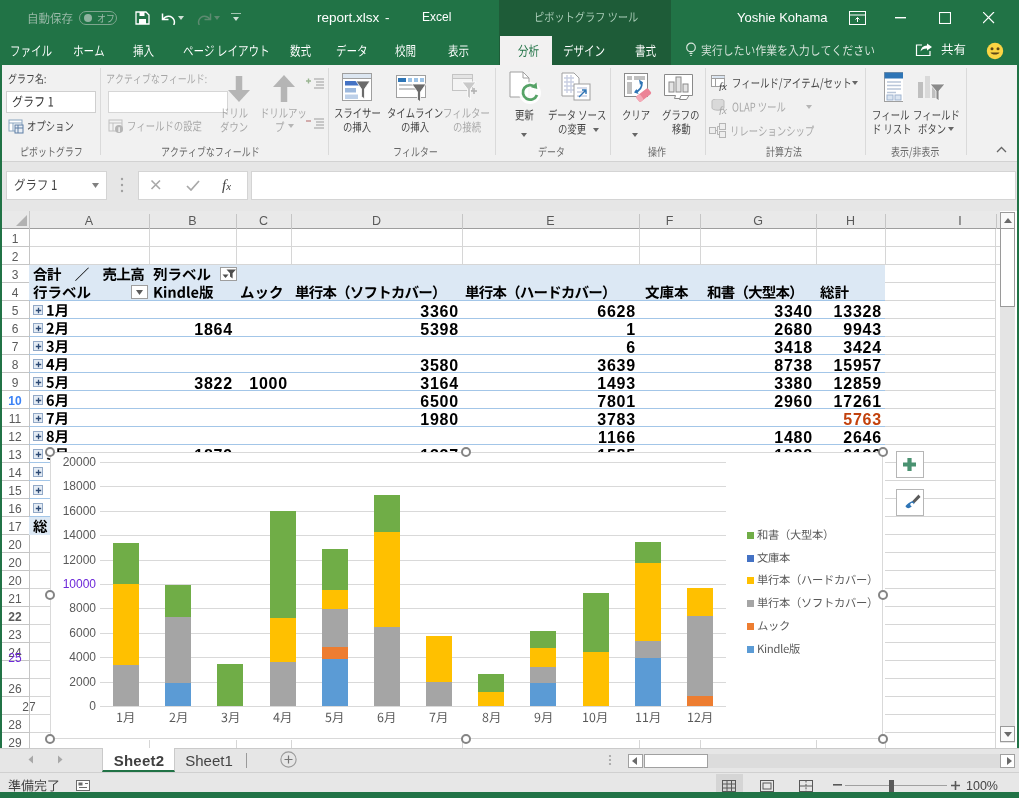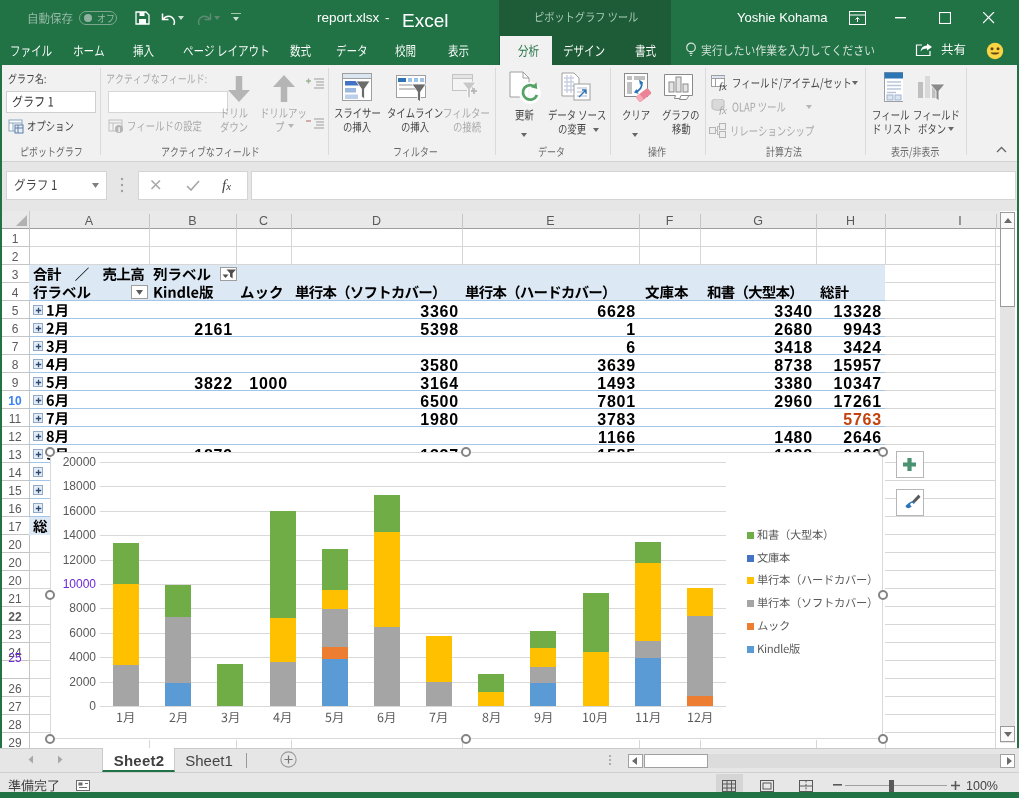--- a/index.html
+++ b/index.html
@@ -37,21 +37,21 @@
     </svg>
     <svg style="position:absolute;left:214px;top:16px;" width="7" height="5" viewBox="0 0 7 5">
       <path d="M0 0h6l-3 4z" fill="#5d8a70"></path>
     </svg>
     <svg style="position:absolute;left:231px;top:13px;" width="10" height="10" viewBox="0 0 10 10">
       <path d="M0 0h10" stroke="#cfe0d6" stroke-width="1.5"></path>
       <path d="M2 4h6l-3 4z" fill="#cfe0d6"></path>
     </svg>
     <div style="position:absolute;left:317px;top:11px;font-size:13.5px;color:#fff;font-weight:normal;line-height:1;white-space:pre;">report.xlsx</div>
     <div style="position:absolute;left:385px;top:11px;font-size:13.5px;color:#fff;font-weight:normal;line-height:1;white-space:pre;">-</div>
-    <div style="position:absolute;left:402px;top:11px;font-size:19px;color:#fff;font-weight:normal;line-height:1;white-space:pre;">Excel</div>
+    <div style="position:absolute;left:422px;top:11px;font-size:12px;color:#fff;font-weight:normal;line-height:1;white-space:pre;">Excel</div>
     <div style="position:absolute;left:533.9px;top:11.0px;line-height:0"><svg width="104.3" height="15.0" style="overflow:visible">
         <g fill="#aecfbb" transform="translate(0,10.56) scale(0.010200,0.012000)">
           <use href="#g6" x="0"></use>
           <use href="#g7" x="1000"></use>
           <use href="#g8" x="2000"></use>
           <use href="#g9" x="3000"></use>
           <use href="#g10" x="4000"></use>
           <use href="#g11" x="5000"></use>
           <use href="#g5" x="6000"></use>
           <use href="#g12" x="7224"></use>
@@ -757,21 +757,21 @@
     <div style="position:absolute;left:15px;transform:translateX(-50%);top:611px;font-size:12px;color:#5a5a5a;font-weight:bold;line-height:1;white-space:pre;">22</div>
     <div style="position:absolute;left:0px;top:642px;width:29px;height:1px;background:#c5c5c5"></div>
     <div style="position:absolute;left:15px;transform:translateX(-50%);top:629px;font-size:12px;color:#5a5a5a;font-weight:normal;line-height:1;white-space:pre;">23</div>
     <div style="position:absolute;left:0px;top:660px;width:29px;height:1px;background:#c5c5c5"></div>
     <div style="position:absolute;left:15px;transform:translateX(-50%);top:647px;font-size:12px;color:#5a5a5a;font-weight:normal;line-height:1;white-space:pre;">24</div>
     <div style="position:absolute;left:0px;top:678px;width:29px;height:1px;background:#c5c5c5"></div>
     <div style="position:absolute;left:15px;transform:translateX(-50%);top:652px;font-size:12px;color:#6d28d9;font-weight:normal;line-height:1;white-space:pre;">25</div>
     <div style="position:absolute;left:0px;top:696px;width:29px;height:1px;background:#c5c5c5"></div>
     <div style="position:absolute;left:15px;transform:translateX(-50%);top:683px;font-size:12px;color:#5a5a5a;font-weight:normal;line-height:1;white-space:pre;">26</div>
     <div style="position:absolute;left:0px;top:714px;width:29px;height:1px;background:#c5c5c5"></div>
-    <div style="position:absolute;left:15px;transform:translateX(-50%);top:701px;font-size:12px;color:#5a5a5a;font-weight:normal;line-height:1;white-space:pre;">27</div>
+    <div style="position:absolute;left:29px;transform:translateX(-50%);top:701px;font-size:12px;color:#5a5a5a;font-weight:normal;line-height:1;white-space:pre;">27</div>
     <div style="position:absolute;left:0px;top:732px;width:29px;height:1px;background:#c5c5c5"></div>
     <div style="position:absolute;left:15px;transform:translateX(-50%);top:719px;font-size:12px;color:#5a5a5a;font-weight:normal;line-height:1;white-space:pre;">28</div>
     <div style="position:absolute;left:0px;top:750px;width:29px;height:1px;background:#c5c5c5"></div>
     <div style="position:absolute;left:15px;transform:translateX(-50%);top:737px;font-size:12px;color:#5a5a5a;font-weight:normal;line-height:1;white-space:pre;">29</div>
     <div style="position:absolute;left:29px;top:211px;width:1px;height:537px;background:#c5c5c5"></div>
     <div style="position:absolute;left:30px;top:246px;width:970px;height:1px;background:#d6d6d6"></div>
     <div style="position:absolute;left:30px;top:264px;width:970px;height:1px;background:#d6d6d6"></div>
     <div style="position:absolute;left:885px;top:282px;width:111px;height:1px;background:#d6d6d6"></div>
     <div style="position:absolute;left:885px;top:300px;width:111px;height:1px;background:#d6d6d6"></div>
     <div style="position:absolute;left:885px;top:318px;width:111px;height:1px;background:#d6d6d6"></div>
@@ -1053,38 +1053,38 @@
       <path d="M3.5 0.8v5.4M0.8 3.5h5.4" stroke="#2c4a75" stroke-width="1.3"></path>
     </svg>
     <div style="position:absolute;left:33px;top:503px;width:10px;height:10px;background:#e4ecf5;border:1px solid #92a9c7"></div>
     <svg style="position:absolute;left:35px;top:505px;" width="7" height="7" viewBox="0 0 7 7">
       <path d="M3.5 0.8v5.4M0.8 3.5h5.4" stroke="#2c4a75" stroke-width="1.3"></path>
     </svg>
     <div style="position:absolute;right:560px;top:304px;font-size:16px;color:#000;font-weight:bold;line-height:1;white-space:pre;letter-spacing:0.8px">3360</div>
     <div style="position:absolute;right:383px;top:304px;font-size:16px;color:#000;font-weight:bold;line-height:1;white-space:pre;letter-spacing:0.8px">6628</div>
     <div style="position:absolute;right:206px;top:304px;font-size:16px;color:#000;font-weight:bold;line-height:1;white-space:pre;letter-spacing:0.8px">3340</div>
     <div style="position:absolute;right:137px;top:304px;font-size:16px;color:#000;font-weight:bold;line-height:1;white-space:pre;letter-spacing:0.8px">13328</div>
-    <div style="position:absolute;right:786px;top:322px;font-size:16px;color:#000;font-weight:bold;line-height:1;white-space:pre;letter-spacing:0.8px">2161</div>
+    <div style="position:absolute;right:786px;top:322px;font-size:16px;color:#000;font-weight:bold;line-height:1;white-space:pre;letter-spacing:0.8px">1864</div>
     <div style="position:absolute;right:560px;top:322px;font-size:16px;color:#000;font-weight:bold;line-height:1;white-space:pre;letter-spacing:0.8px">5398</div>
     <div style="position:absolute;right:383px;top:322px;font-size:16px;color:#000;font-weight:bold;line-height:1;white-space:pre;letter-spacing:0.8px">1</div>
     <div style="position:absolute;right:206px;top:322px;font-size:16px;color:#000;font-weight:bold;line-height:1;white-space:pre;letter-spacing:0.8px">2680</div>
     <div style="position:absolute;right:137px;top:322px;font-size:16px;color:#000;font-weight:bold;line-height:1;white-space:pre;letter-spacing:0.8px">9943</div>
     <div style="position:absolute;right:383px;top:340px;font-size:16px;color:#000;font-weight:bold;line-height:1;white-space:pre;letter-spacing:0.8px">6</div>
     <div style="position:absolute;right:206px;top:340px;font-size:16px;color:#000;font-weight:bold;line-height:1;white-space:pre;letter-spacing:0.8px">3418</div>
     <div style="position:absolute;right:137px;top:340px;font-size:16px;color:#000;font-weight:bold;line-height:1;white-space:pre;letter-spacing:0.8px">3424</div>
     <div style="position:absolute;right:560px;top:358px;font-size:16px;color:#000;font-weight:bold;line-height:1;white-space:pre;letter-spacing:0.8px">3580</div>
     <div style="position:absolute;right:383px;top:358px;font-size:16px;color:#000;font-weight:bold;line-height:1;white-space:pre;letter-spacing:0.8px">3639</div>
     <div style="position:absolute;right:206px;top:358px;font-size:16px;color:#000;font-weight:bold;line-height:1;white-space:pre;letter-spacing:0.8px">8738</div>
     <div style="position:absolute;right:137px;top:358px;font-size:16px;color:#000;font-weight:bold;line-height:1;white-space:pre;letter-spacing:0.8px">15957</div>
     <div style="position:absolute;right:786px;top:376px;font-size:16px;color:#000;font-weight:bold;line-height:1;white-space:pre;letter-spacing:0.8px">3822</div>
     <div style="position:absolute;right:731px;top:376px;font-size:16px;color:#000;font-weight:bold;line-height:1;white-space:pre;letter-spacing:0.8px">1000</div>
     <div style="position:absolute;right:560px;top:376px;font-size:16px;color:#000;font-weight:bold;line-height:1;white-space:pre;letter-spacing:0.8px">3164</div>
     <div style="position:absolute;right:383px;top:376px;font-size:16px;color:#000;font-weight:bold;line-height:1;white-space:pre;letter-spacing:0.8px">1493</div>
     <div style="position:absolute;right:206px;top:376px;font-size:16px;color:#000;font-weight:bold;line-height:1;white-space:pre;letter-spacing:0.8px">3380</div>
-    <div style="position:absolute;right:137px;top:376px;font-size:16px;color:#000;font-weight:bold;line-height:1;white-space:pre;letter-spacing:0.8px">10347</div>
+    <div style="position:absolute;right:137px;top:376px;font-size:16px;color:#000;font-weight:bold;line-height:1;white-space:pre;letter-spacing:0.8px">12859</div>
     <div style="position:absolute;right:560px;top:394px;font-size:16px;color:#000;font-weight:bold;line-height:1;white-space:pre;letter-spacing:0.8px">6500</div>
     <div style="position:absolute;right:383px;top:394px;font-size:16px;color:#000;font-weight:bold;line-height:1;white-space:pre;letter-spacing:0.8px">7801</div>
     <div style="position:absolute;right:206px;top:394px;font-size:16px;color:#000;font-weight:bold;line-height:1;white-space:pre;letter-spacing:0.8px">2960</div>
     <div style="position:absolute;right:137px;top:394px;font-size:16px;color:#000;font-weight:bold;line-height:1;white-space:pre;letter-spacing:0.8px">17261</div>
     <div style="position:absolute;right:560px;top:412px;font-size:16px;color:#000;font-weight:bold;line-height:1;white-space:pre;letter-spacing:0.8px">1980</div>
     <div style="position:absolute;right:383px;top:412px;font-size:16px;color:#000;font-weight:bold;line-height:1;white-space:pre;letter-spacing:0.8px">3783</div>
     <div style="position:absolute;right:137px;top:412px;font-size:16px;color:#c2410c;font-weight:bold;line-height:1;white-space:pre;letter-spacing:0.8px">5763</div>
     <div style="position:absolute;right:383px;top:430px;font-size:16px;color:#000;font-weight:bold;line-height:1;white-space:pre;letter-spacing:0.8px">1166</div>
     <div style="position:absolute;right:206px;top:430px;font-size:16px;color:#000;font-weight:bold;line-height:1;white-space:pre;letter-spacing:0.8px">1480</div>
     <div style="position:absolute;right:137px;top:430px;font-size:16px;color:#000;font-weight:bold;line-height:1;white-space:pre;letter-spacing:0.8px">2646</div>

